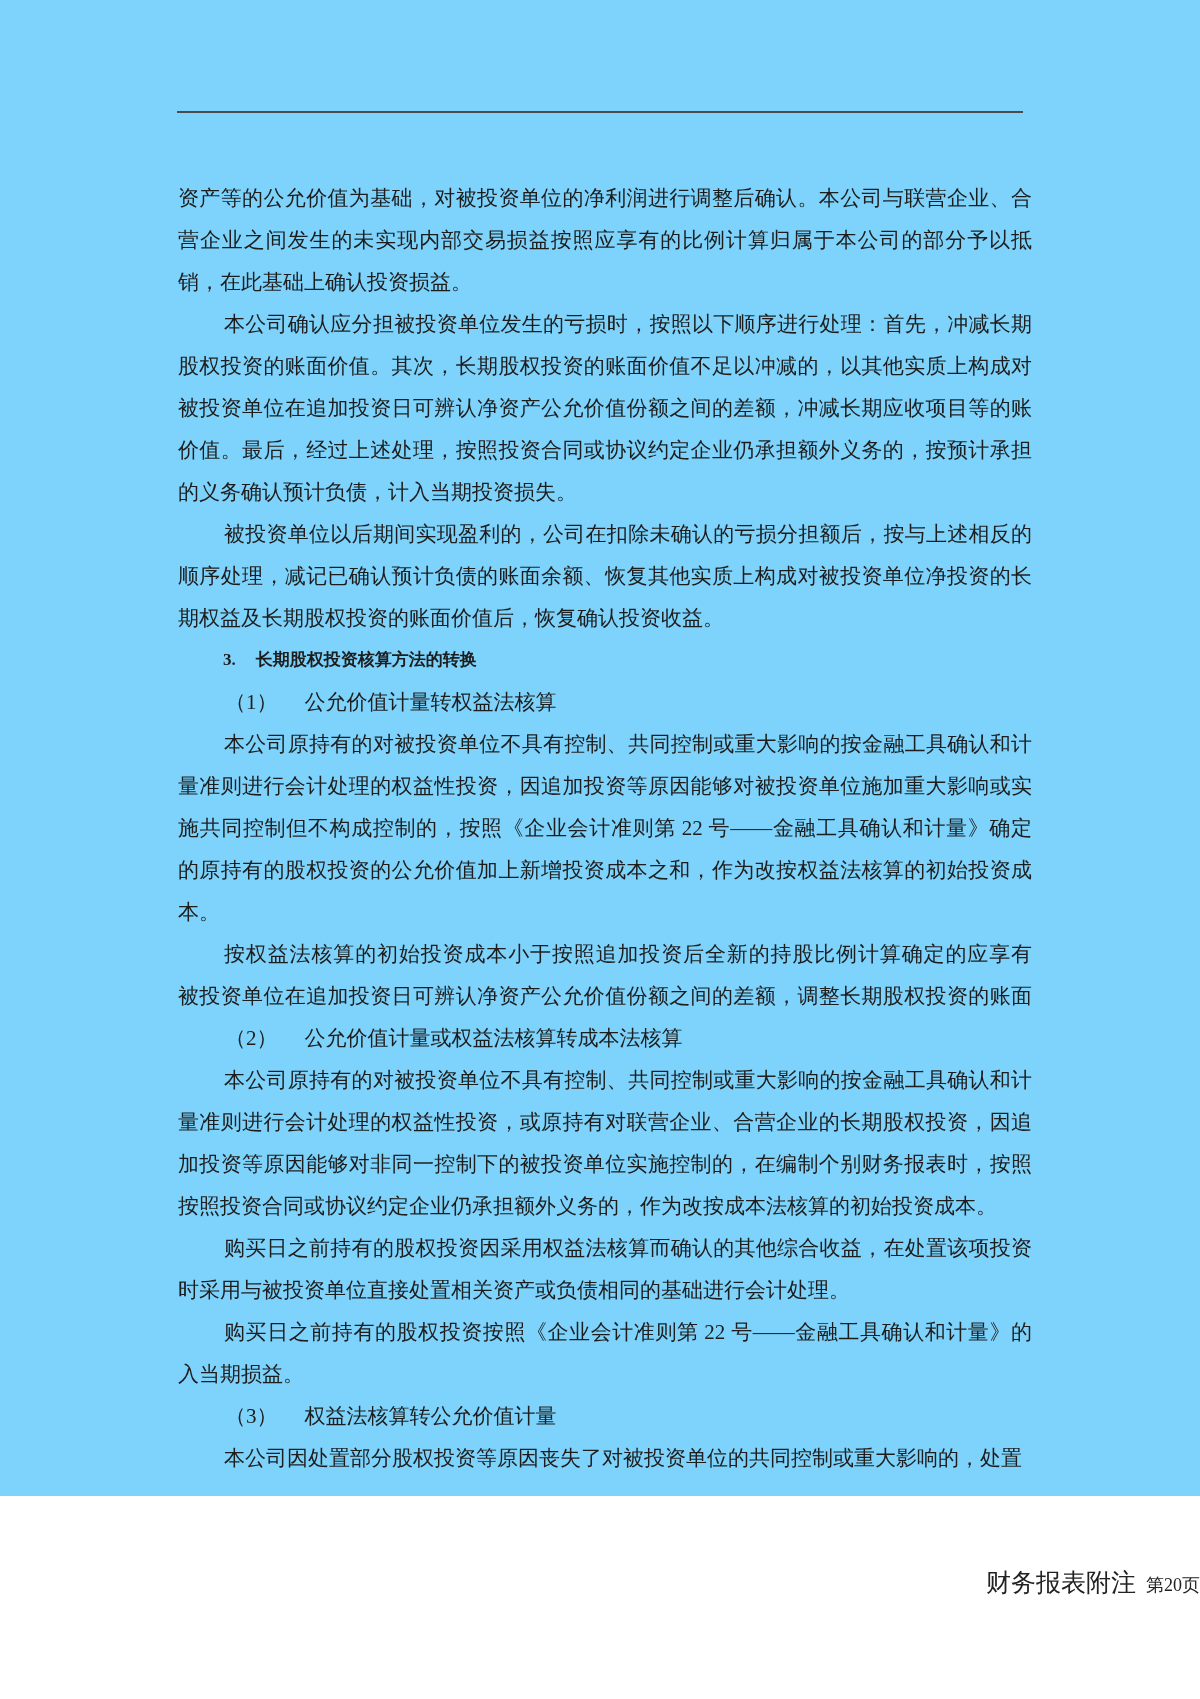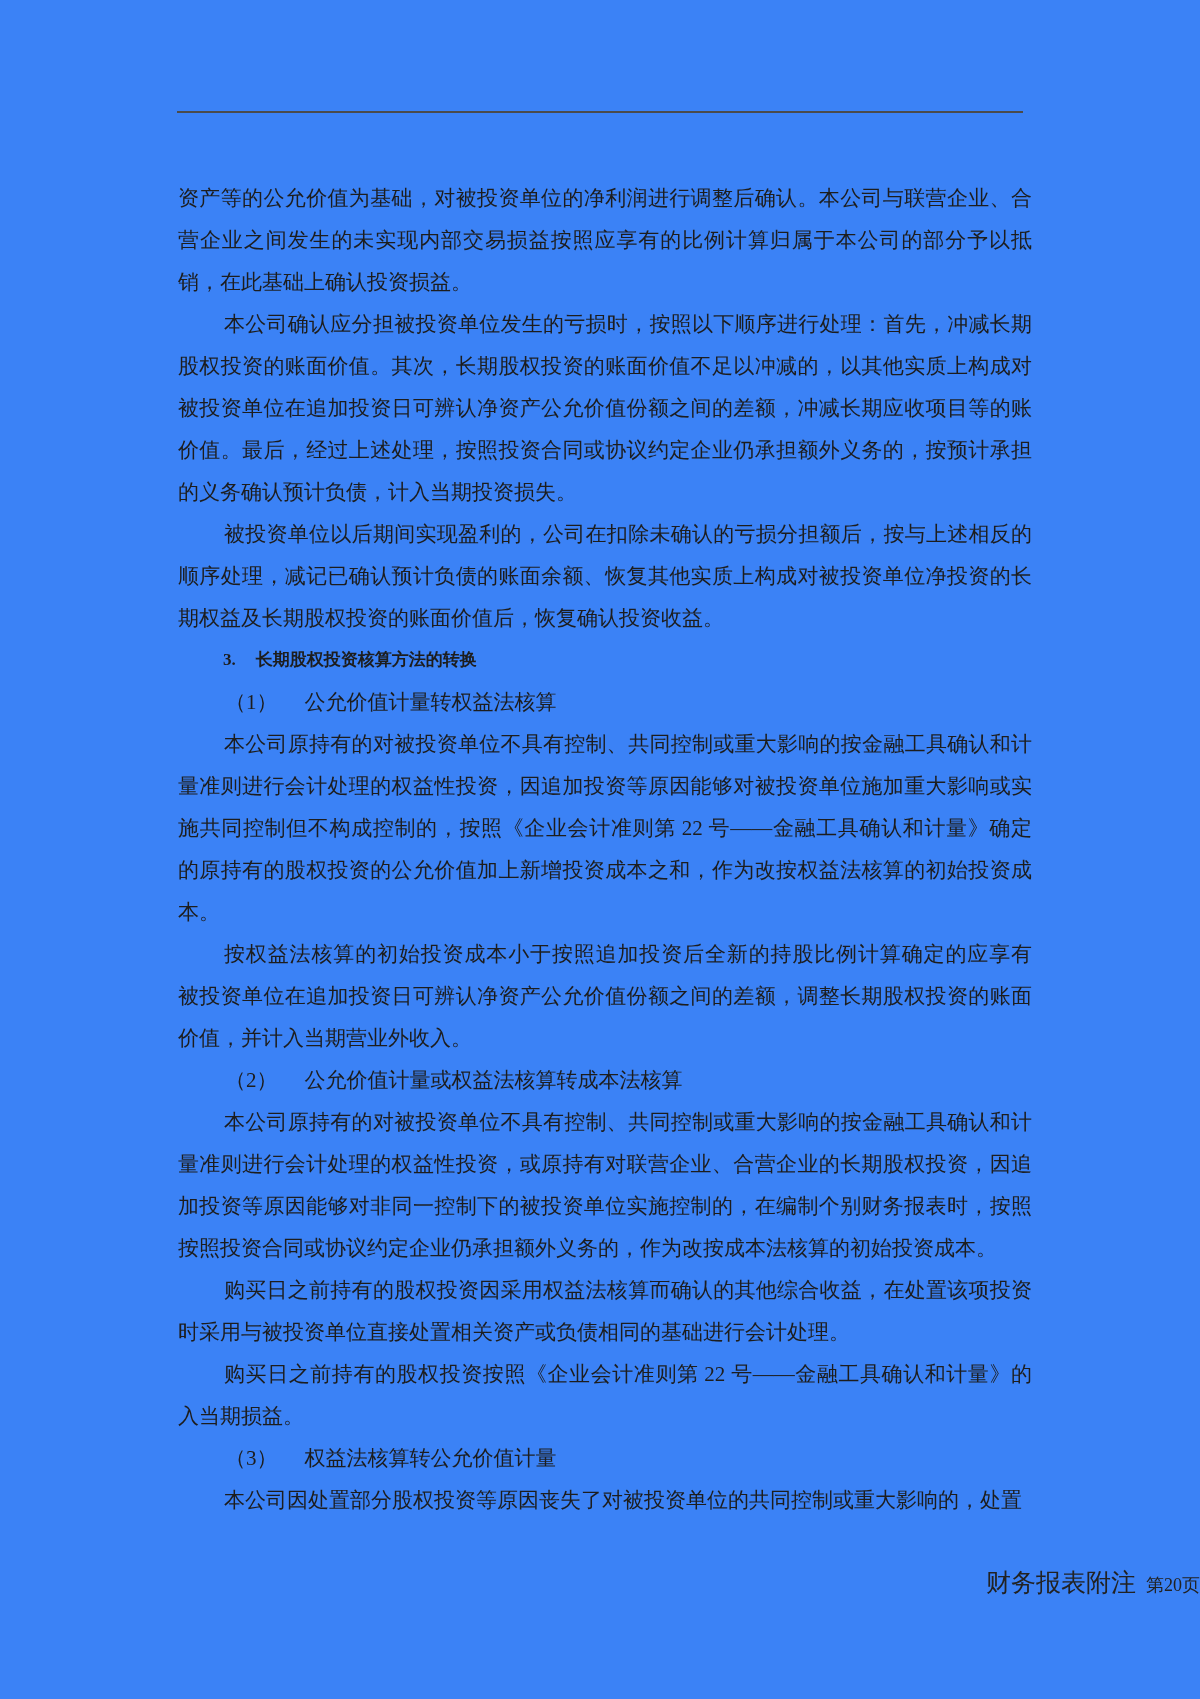--- a/index.html
+++ b/index.html
@@ -4,22 +4,22 @@
 <style>
   html, body {
     margin: 0; padding: 0;
     width: 1200px; height: 1699px;
     background: #ffffff;
     overflow: hidden;
     font-family: "Liberation Serif", "DejaVu Serif", serif;
   }
   .page {
     position: relative;
-    width: 1200px; height: 1699px;
-    background: #3b82f6;
+    width: 1200px; height: 1496px;
+    background: #7dd3fc;
     color: #1d1d1d;
     text-decoration: underline;
   }
   .top-rule {
     position: absolute;
     left: 177px; top: 111px;
     width: 846px; height: 2px;
     background: #4b4b4b;
   }
   .content {
@@ -92,21 +92,20 @@
       <div>
         <div class="line indent">本公司原持有的对被投资单位不具有控制、共同控制或重大影响的按金融工具确认和计</div>
         <div class="line">量准则进行会计处理的权益性投资，因追加投资等原因能够对被投资单位施加重大影响或实</div>
         <div class="line">施共同控制但不构成控制的，按照《企业会计准则第 22 号——金融工具确认和计量》确定</div>
         <div class="line">的原持有的股权投资的公允价值加上新增投资成本之和，作为改按权益法核算的初始投资成</div>
         <div class="line last">本。</div>
       </div>
       <div>
         <div class="line indent">按权益法核算的初始投资成本小于按照追加投资后全新的持股比例计算确定的应享有</div>
         <div class="line">被投资单位在追加投资日可辨认净资产公允价值份额之间的差额，调整长期股权投资的账面</div>
-        <div class="line last">价值，并计入当期营业外收入。</div>
       </div>
       <div class="subheading"><span class="num">（2）</span><span class="txt">公允价值计量或权益法核算转成本法核算</span></div>
       <div>
         <div class="line indent">本公司原持有的对被投资单位不具有控制、共同控制或重大影响的按金融工具确认和计</div>
         <div class="line">量准则进行会计处理的权益性投资，或原持有对联营企业、合营企业的长期股权投资，因追</div>
         <div class="line">加投资等原因能够对非同一控制下的被投资单位实施控制的，在编制个别财务报表时，按照</div>
         <div class="line last">按照投资合同或协议约定企业仍承担额外义务的，作为改按成本法核算的初始投资成本。</div>
       </div>
       <div>
         <div class="line indent">购买日之前持有的股权投资因采用权益法核算而确认的其他综合收益，在处置该项投资</div>

